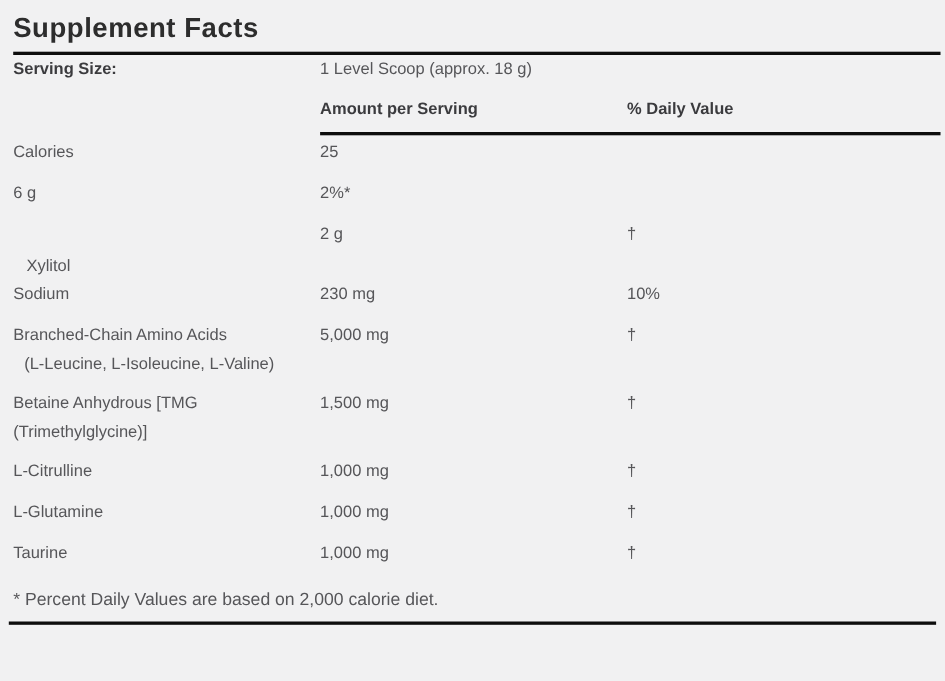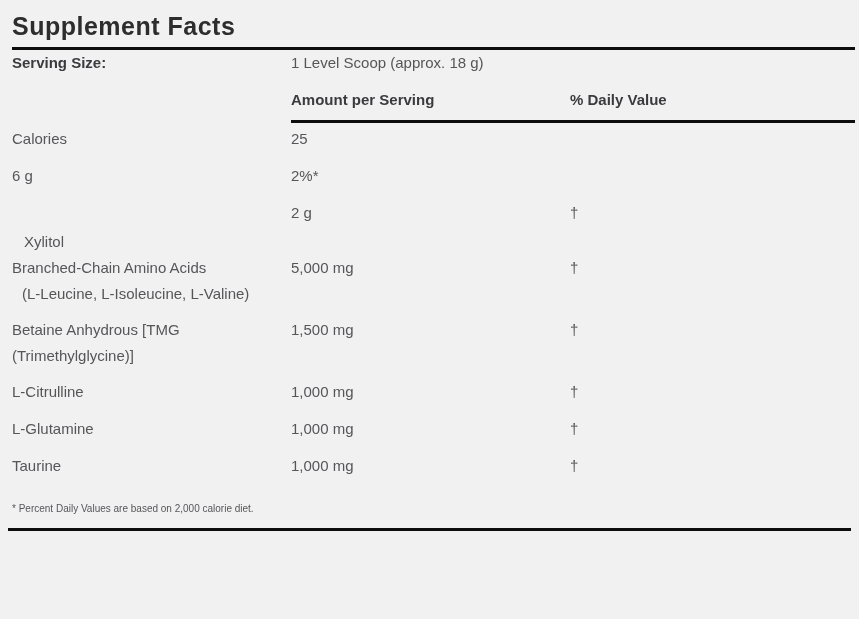--- a/index.html
+++ b/index.html
@@ -52,21 +52,21 @@
 
   .bold { font-weight: bold; color: #3b3b3e; }
 
   .nm1.indent1 { padding-left: 12px; margin-top: 29px; }
   .nm2.indent2 { padding-left: 10px; }
 
   #nutrient-rows { padding-top: 3px; }
 
   #footnotes { padding: 6px 0 0 12px; }
   .footnote {
-    font-size: 10px;
+    font-size: 16px;
     line-height: 25px;
   }
 </style>
 </head>
 <body>
 
 <div class="panel">
 
   <div class="title">Supplement Facts</div>
   <div class="rule title-rule"></div>
@@ -98,20 +98,28 @@
     <div class="c2">6 g</div>
     <div class="c3">2%*</div>
   </div>
       <div class="row nutrient-row">
     <div class="c1">
       <div class="nm1 indent1">Xylitol</div>
 
     </div>
     <div class="c2">2 g</div>
     <div class="c3">†</div>
+  </div>
+      <div class="row nutrient-row">
+    <div class="c1">
+      <div class="nm1">Sodium</div>
+
+    </div>
+    <div class="c2">230 mg</div>
+    <div class="c3">10%</div>
   </div>
       <div class="row nutrient-row two-line">
     <div class="c1">
       <div class="nm1">Branched-Chain Amino Acids</div>
       <div class="nm2 indent2">(L-Leucine, L-Isoleucine, L-Valine)</div>
     </div>
     <div class="c2">5,000 mg</div>
     <div class="c3">†</div>
   </div>
       <div class="row nutrient-row two-line">

